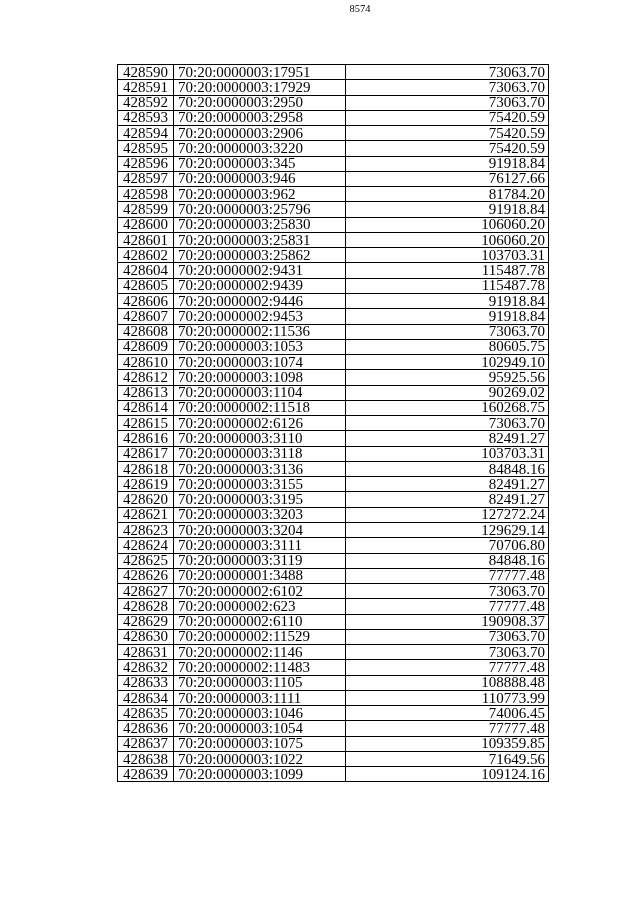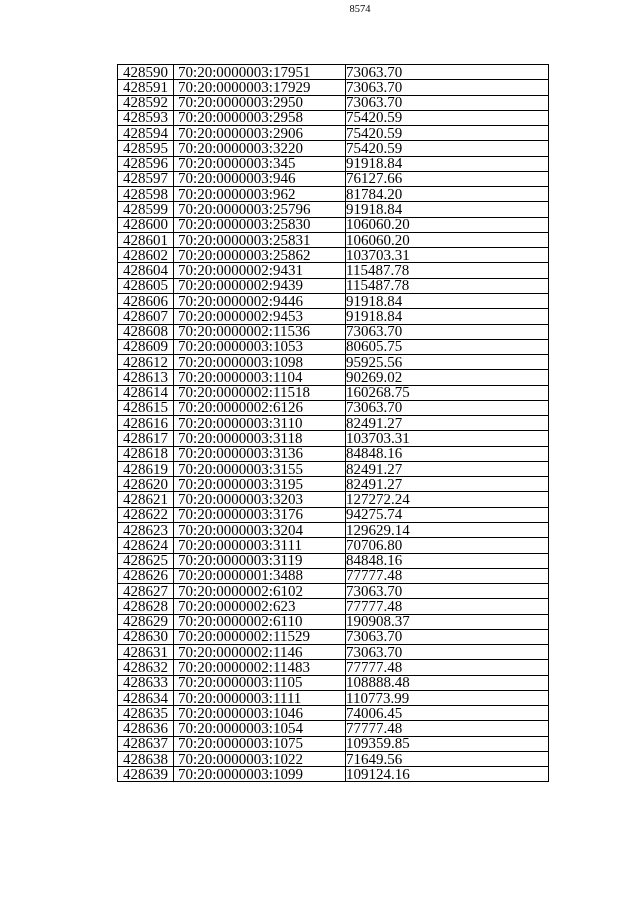--- a/index.html
+++ b/index.html
@@ -42,21 +42,21 @@
     vertical-align: middle;
     line-height: 11px;
     white-space: nowrap;
     overflow: hidden;
   }
   table.data-table col.c1 { width: 56px; }
   table.data-table col.c2 { width: 172px; }
   table.data-table col.c3 { width: 203px; }
   table.data-table td.c1 { text-align: center; }
   table.data-table td.c2 { text-align: left; padding-left: 4px; margin-top: 32px; }
-  table.data-table td.c3 { text-align: left; padding-right: 3px; }
+  table.data-table td.c3 { text-align: right; padding-right: 3px; }
 </style>
 </head>
 <body>
 
 <div class="page-number">8574</div>
 
 <table class="data-table">
   <colgroup>
     <col class="c1">
     <col class="c2">
@@ -152,20 +152,25 @@
         <td class="c1">428608</td>
         <td class="c2">70:20:0000002:11536</td>
         <td class="c3">73063.70</td>
       </tr>
       <tr>
         <td class="c1">428609</td>
         <td class="c2">70:20:0000003:1053</td>
         <td class="c3">80605.75</td>
       </tr>
       <tr>
+        <td class="c1">428610</td>
+        <td class="c2">70:20:0000003:1074</td>
+        <td class="c3">102949.10</td>
+      </tr>
+      <tr>
         <td class="c1">428612</td>
         <td class="c2">70:20:0000003:1098</td>
         <td class="c3">95925.56</td>
       </tr>
       <tr>
         <td class="c1">428613</td>
         <td class="c2">70:20:0000003:1104</td>
         <td class="c3">90269.02</td>
       </tr>
       <tr>
@@ -200,25 +205,20 @@
       </tr>
       <tr>
         <td class="c1">428620</td>
         <td class="c2">70:20:0000003:3195</td>
         <td class="c3">82491.27</td>
       </tr>
       <tr>
         <td class="c1">428621</td>
         <td class="c2">70:20:0000003:3203</td>
         <td class="c3">127272.24</td>
-      </tr>
-      <tr>
-        <td class="c1">428622</td>
-        <td class="c2">70:20:0000003:3176</td>
-        <td class="c3">94275.74</td>
       </tr>
       <tr>
         <td class="c1">428623</td>
         <td class="c2">70:20:0000003:3204</td>
         <td class="c3">129629.14</td>
       </tr>
       <tr>
         <td class="c1">428624</td>
         <td class="c2">70:20:0000003:3111</td>
         <td class="c3">70706.80</td>

